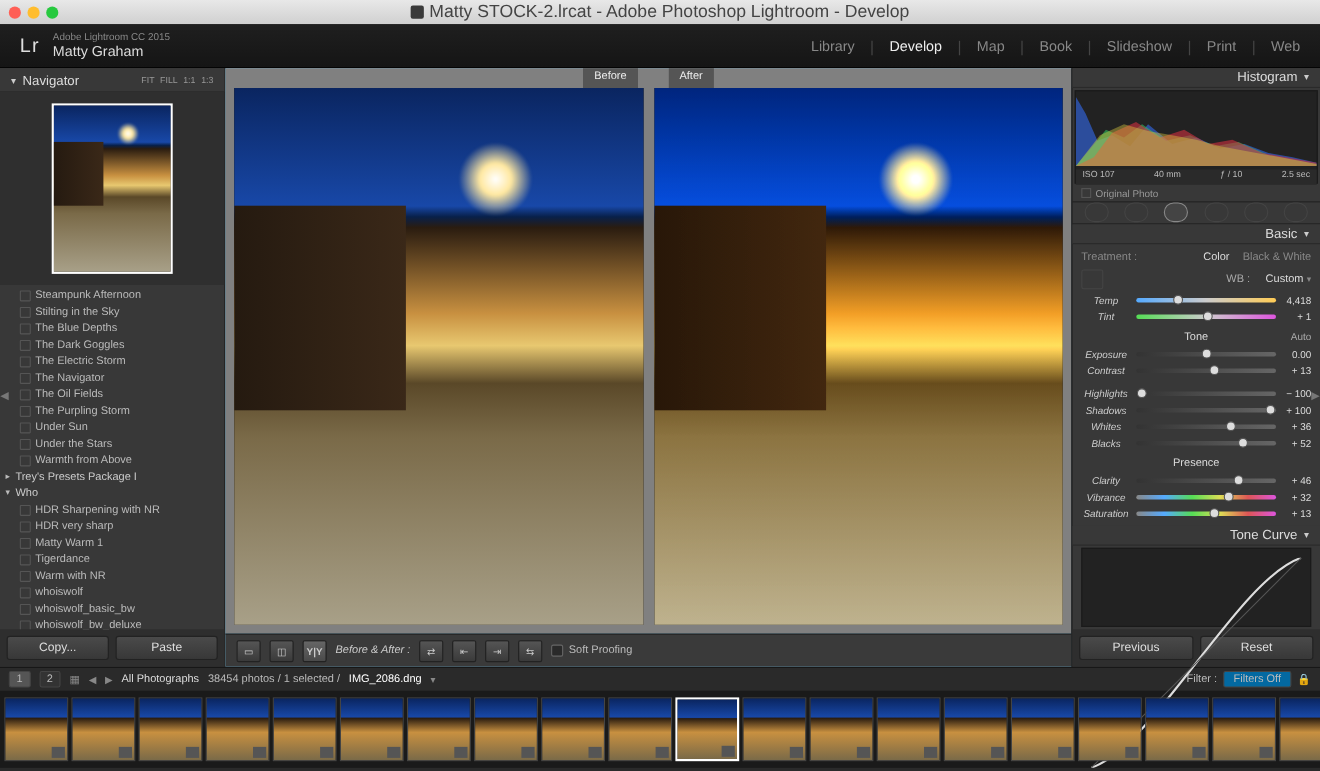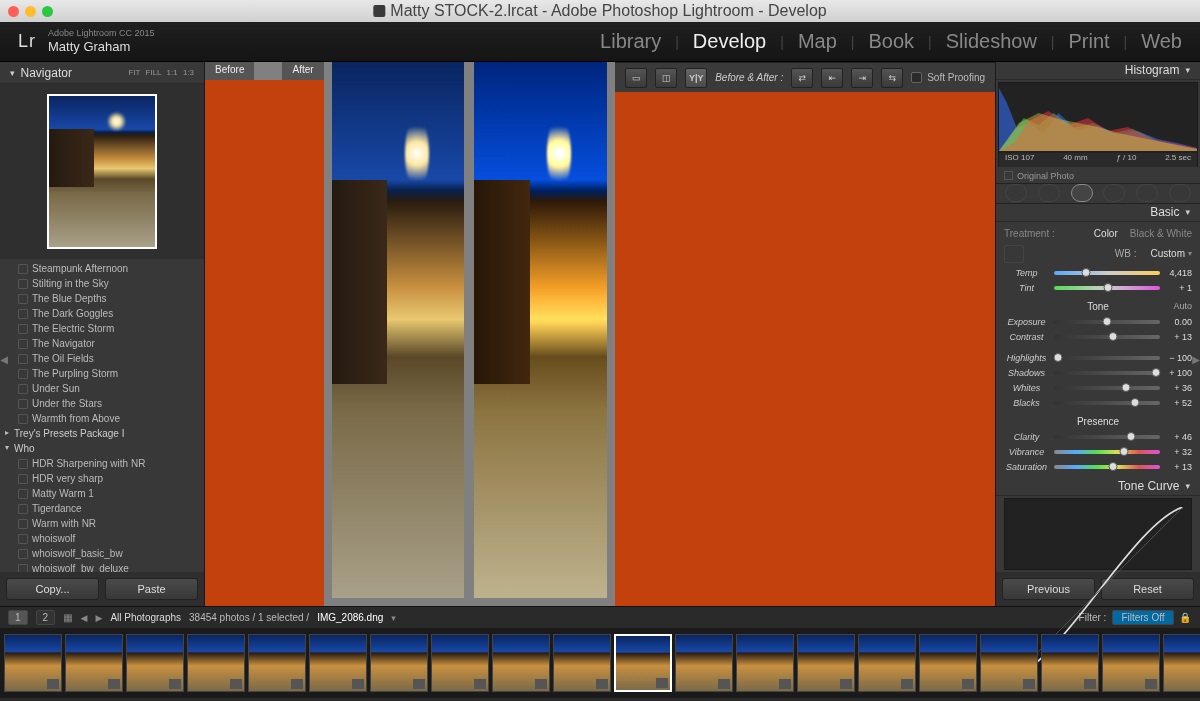--- a/index.html
+++ b/index.html
@@ -14,29 +14,29 @@
 .mac-title .icn { width: 12px; height: 12px; background: #3a3a3a; display: inline-block; border-radius: 2px; }
 
 
 .topbar { height: 40px; background: linear-gradient(#1f1f1f,#151515); display: flex; align-items: center; padding: 0 18px; border-bottom: 1px solid #000; }
 .lr-logo { font-size: 18px; font-weight: 300; color: #ddd; margin-right: 12px; letter-spacing: 1px; }
 .lr-logo .l { font-weight: 400; } .lr-logo .r { font-weight: 200; }
 .identity { line-height: 1.2; }
 .identity .line1 { font-size: 9px; color: #888; }
 .identity .line2 { font-size: 13px; color: #ddd; }
 .modules { margin-left: auto; display: flex; gap: 14px; align-items: center; }
-.modules .mod { font-size: 20px; color: #888; cursor: pointer; }
+.modules .mod { font-size: 13px; color: #888; cursor: pointer; }
 .modules .mod.active { color: #eee; }
 .modules .sep { color: #444; font-size: 14px; }
 
 
 .main { display: flex; height: 544px; }
 .left-panel { width: 205px; background: #383838; display: flex; flex-direction: column; border-right: 1px solid #1a1a1a; }
-.right-panel { width: 205px; background: #383838; display: flex; flex-direction: column; border-left: 1px solid #1a1a1a; }
-.center { flex: 1; background: #c2410c; display: flex; flex-direction: row; }
+.right-panel { width: 226px; background: #383838; display: flex; flex-direction: column; border-left: 1px solid #1a1a1a; }
+.center { flex: 1; background: #7dd3fc; display: flex; flex-direction: column; }
 
 
 .p-header { height: 22px; display: flex; align-items: center; padding: 0 10px; background: #383838; border-bottom: 1px solid #2a2a2a; }
 .p-header.left .tri { margin-right: 6px; font-size: 9px; color: #ccc; }
 .p-header.left .title { color: #ddd; font-size: 12px; flex: 1; }
 .p-header.left .zoom { font-size: 8px; color: #999; }
 .p-header.left .zoom span { margin-left: 3px; cursor: pointer; }
 .p-header.right { justify-content: flex-end; }
 .p-header.right .title { color: #ddd; font-size: 12px; margin-right: 6px; }
 .p-header.right .tri { font-size: 9px; color: #ccc; }

